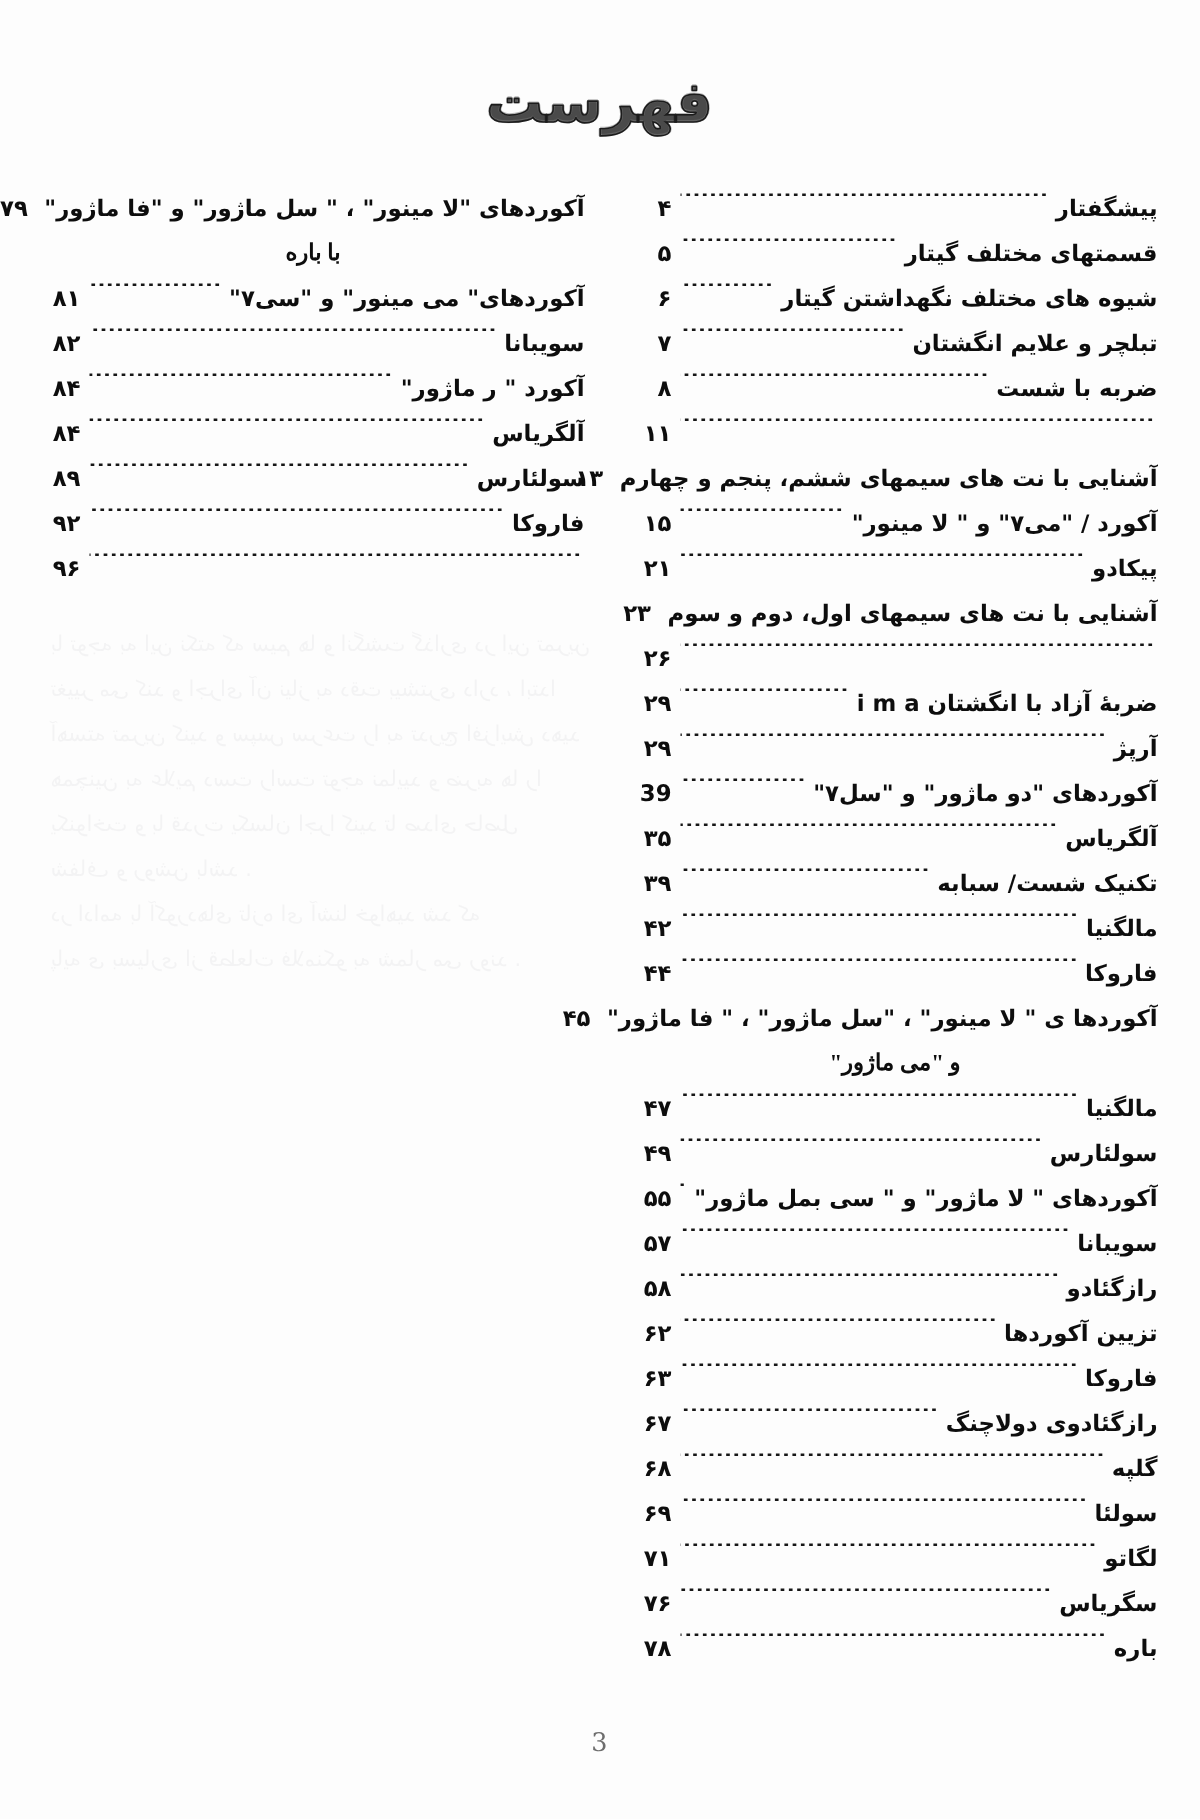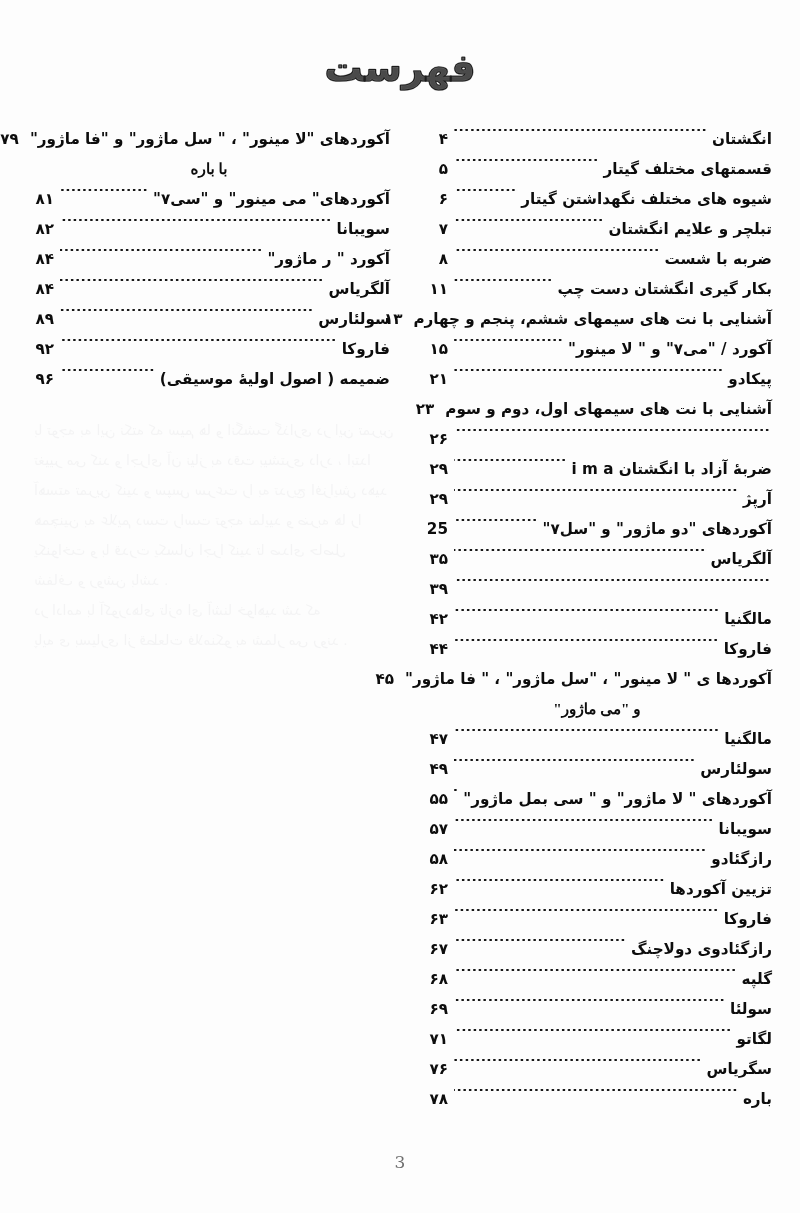--- a/index.html
+++ b/index.html
@@ -152,21 +152,21 @@
 شفاف و روشن باشد .
 در ادامه با آکوردهای تازه ای آشنا خواهید شد که
 پایه ی بسیاری از قطعات فلامنکو به شمار می روند .</div>
 
   <div class="page-title">فهرست</div>
 
   <div class="columns">
 
     <div class="col col-right" id="col-right">
         <div class="toc-entry">
-          <span class="entry-label">انگشتان</span>
+          <span class="entry-label">پیشگفتار</span>
           <span class="leader"></span>
           <span class="entry-page">۴</span>
         </div>
         <div class="toc-entry">
           <span class="entry-label">قسمتهای مختلف گیتار</span>
           <span class="leader"></span>
           <span class="entry-page">۵</span>
         </div>
         <div class="toc-entry">
           <span class="entry-label">شیوه های مختلف نگهداشتن گیتار</span>
@@ -177,21 +177,20 @@
           <span class="entry-label">تبلچر و علایم انگشتان</span>
           <span class="leader"></span>
           <span class="entry-page">۷</span>
         </div>
         <div class="toc-entry">
           <span class="entry-label">ضربه با شست</span>
           <span class="leader"></span>
           <span class="entry-page">۸</span>
         </div>
         <div class="toc-entry">
-          <span class="entry-label">بکار گیری انگشتان دست چپ</span>
           <span class="leader"></span>
           <span class="entry-page">۱۱</span>
         </div>
         <div class="toc-entry no-leader">
           <span class="entry-label">آشنایی با نت های سیمهای ششم، پنجم و چهارم</span>
           <span class="leader"></span>
           <span class="entry-page">۱۳</span>
         </div>
         <div class="toc-entry">
           <span class="entry-label">آکورد / "می۷" و " لا مینور"</span>
@@ -218,28 +217,29 @@
           <span class="entry-page">۲۹</span>
         </div>
         <div class="toc-entry">
           <span class="entry-label">آرپژ</span>
           <span class="leader"></span>
           <span class="entry-page">۲۹</span>
         </div>
         <div class="toc-entry">
           <span class="entry-label">آکوردهای "دو ماژور" و "سل۷"</span>
           <span class="leader"></span>
-          <span class="entry-page">25</span>
+          <span class="entry-page">39</span>
         </div>
         <div class="toc-entry">
           <span class="entry-label">آلگریاس</span>
           <span class="leader"></span>
           <span class="entry-page">۳۵</span>
         </div>
         <div class="toc-entry">
+          <span class="entry-label">تکنیک شست/ سبابه</span>
           <span class="leader"></span>
           <span class="entry-page">۳۹</span>
         </div>
         <div class="toc-entry">
           <span class="entry-label">مالگنیا</span>
           <span class="leader"></span>
           <span class="entry-page">۴۲</span>
         </div>
         <div class="toc-entry">
           <span class="entry-label">فاروکا</span>
@@ -354,21 +354,20 @@
           <span class="entry-label">سولئارس</span>
           <span class="leader"></span>
           <span class="entry-page">۸۹</span>
         </div>
         <div class="toc-entry">
           <span class="entry-label">فاروکا</span>
           <span class="leader"></span>
           <span class="entry-page">۹۲</span>
         </div>
         <div class="toc-entry">
-          <span class="entry-label">ضمیمه ( اصول اولیهٔ موسیقی)</span>
           <span class="leader"></span>
           <span class="entry-page">۹۶</span>
         </div>
       </div>
 
   </div>
 
   <div class="folio">3</div>
 
 </div>

